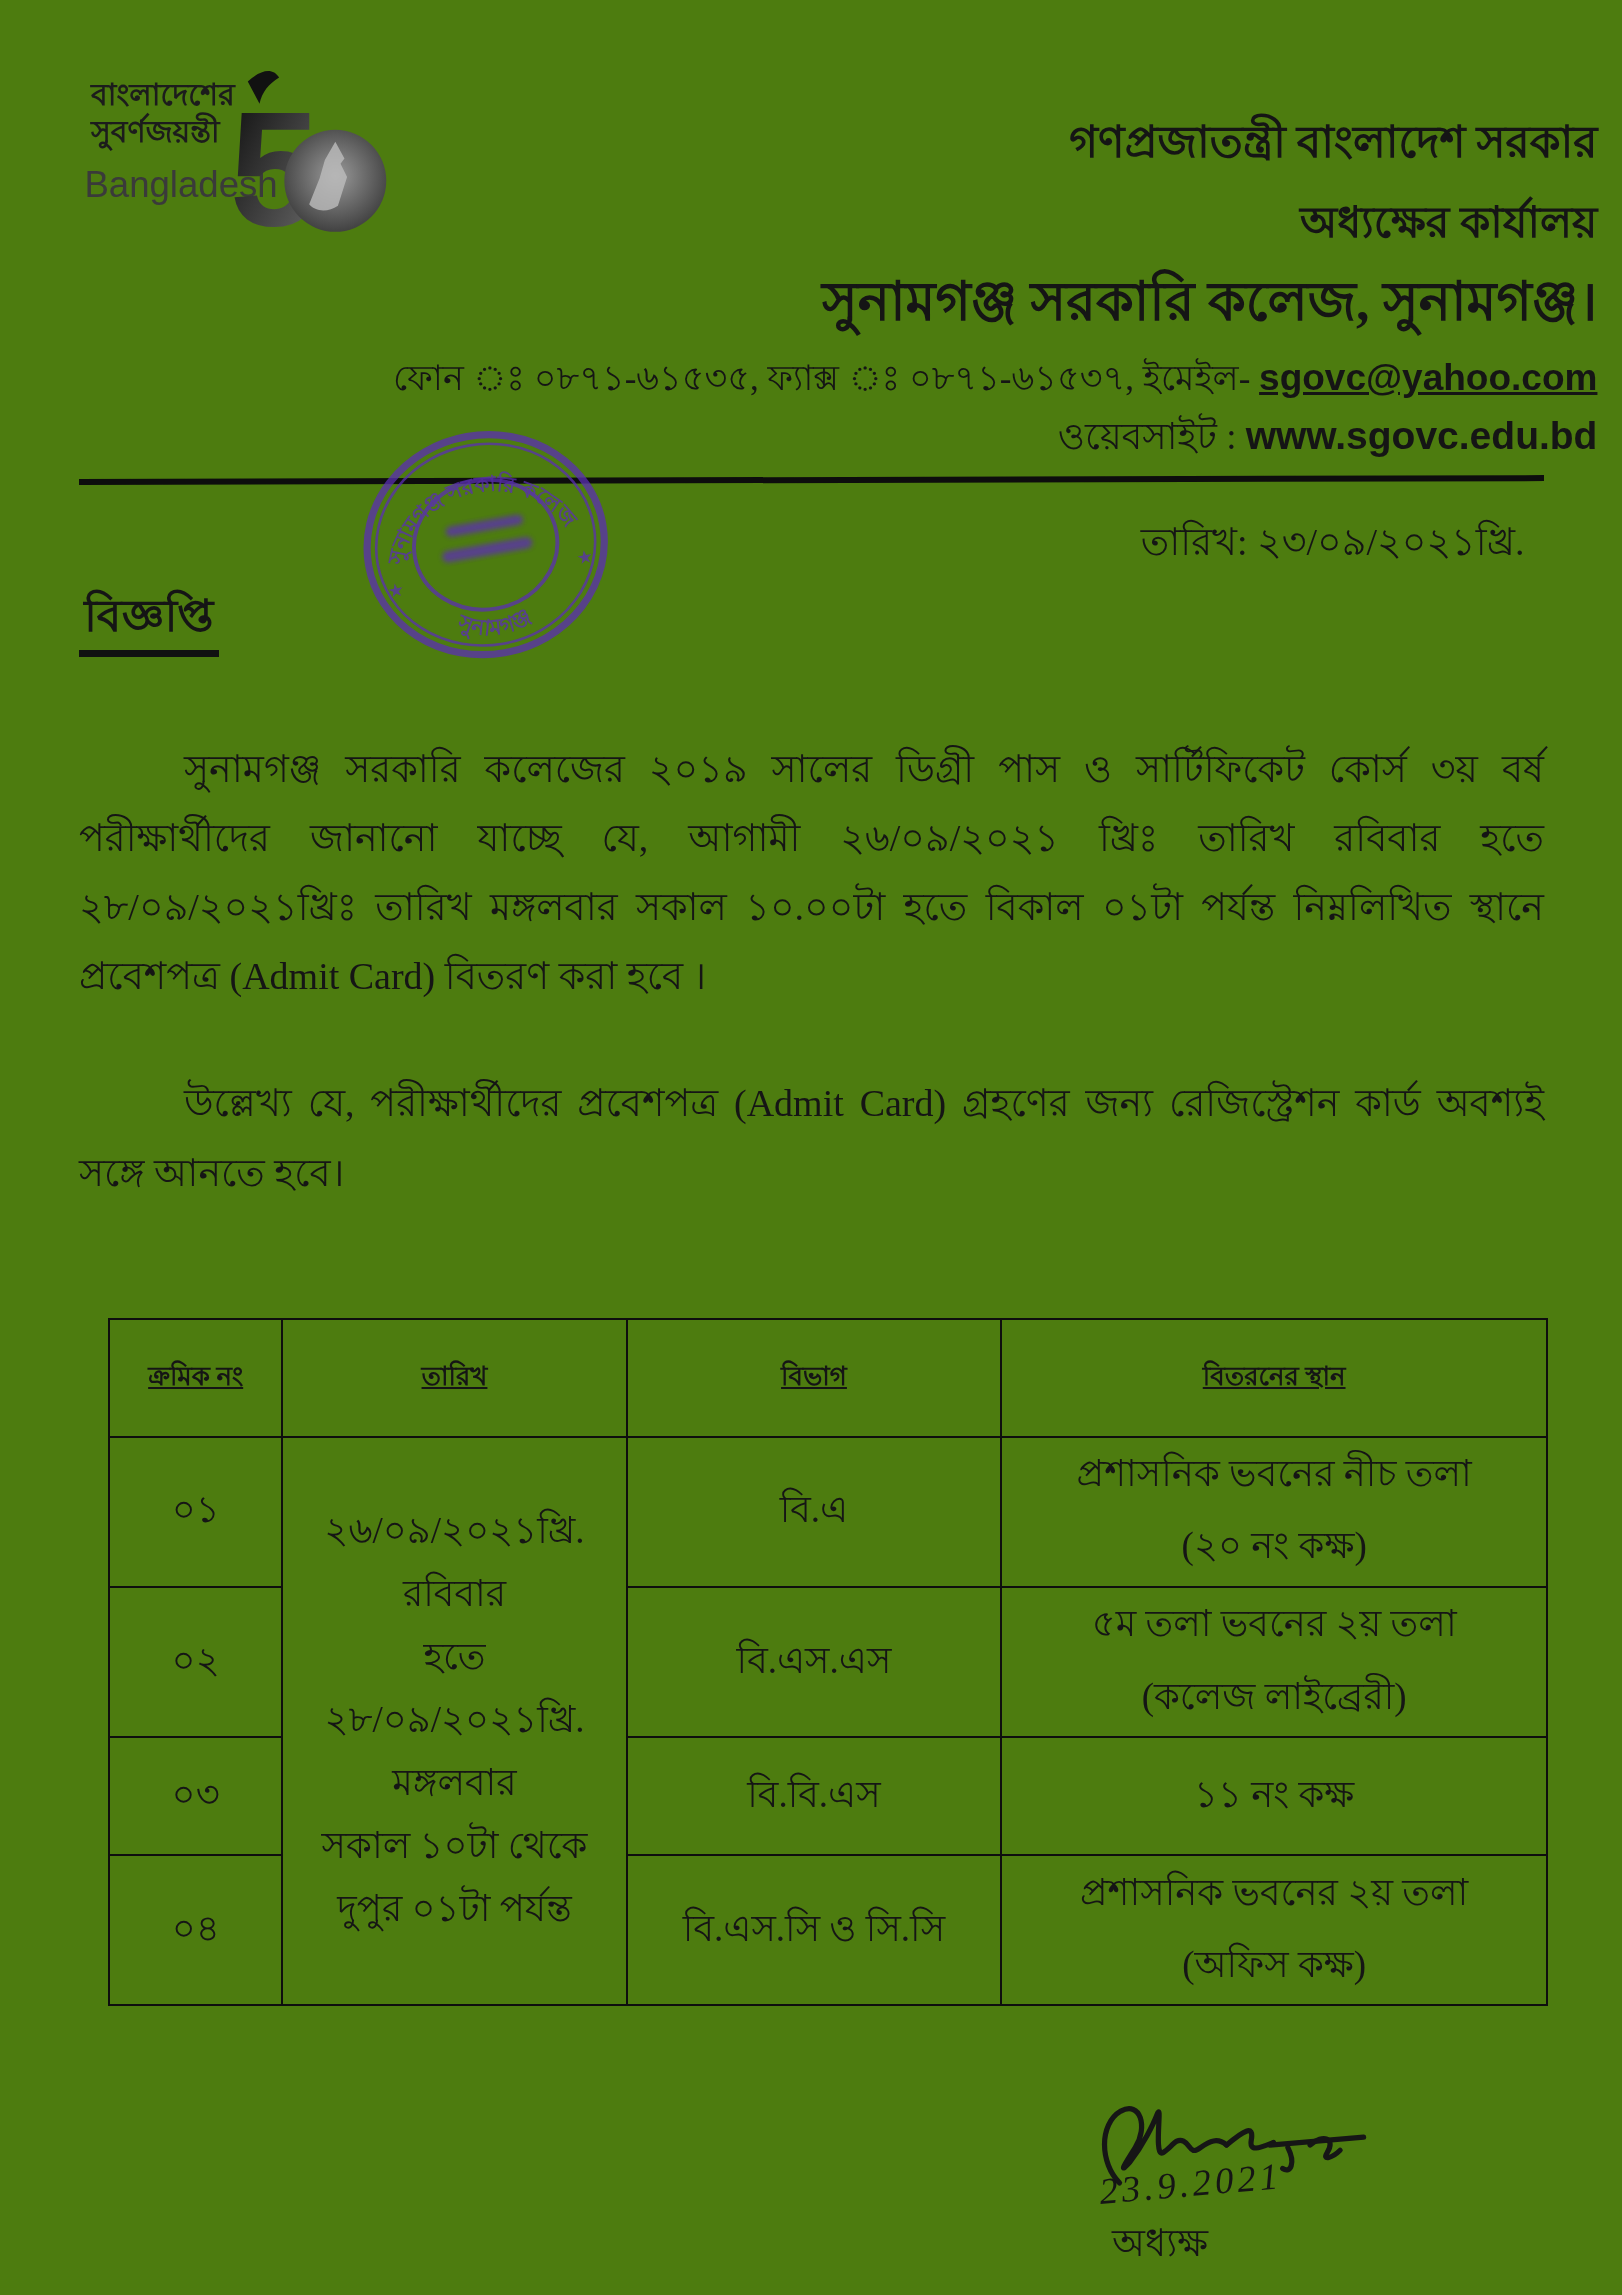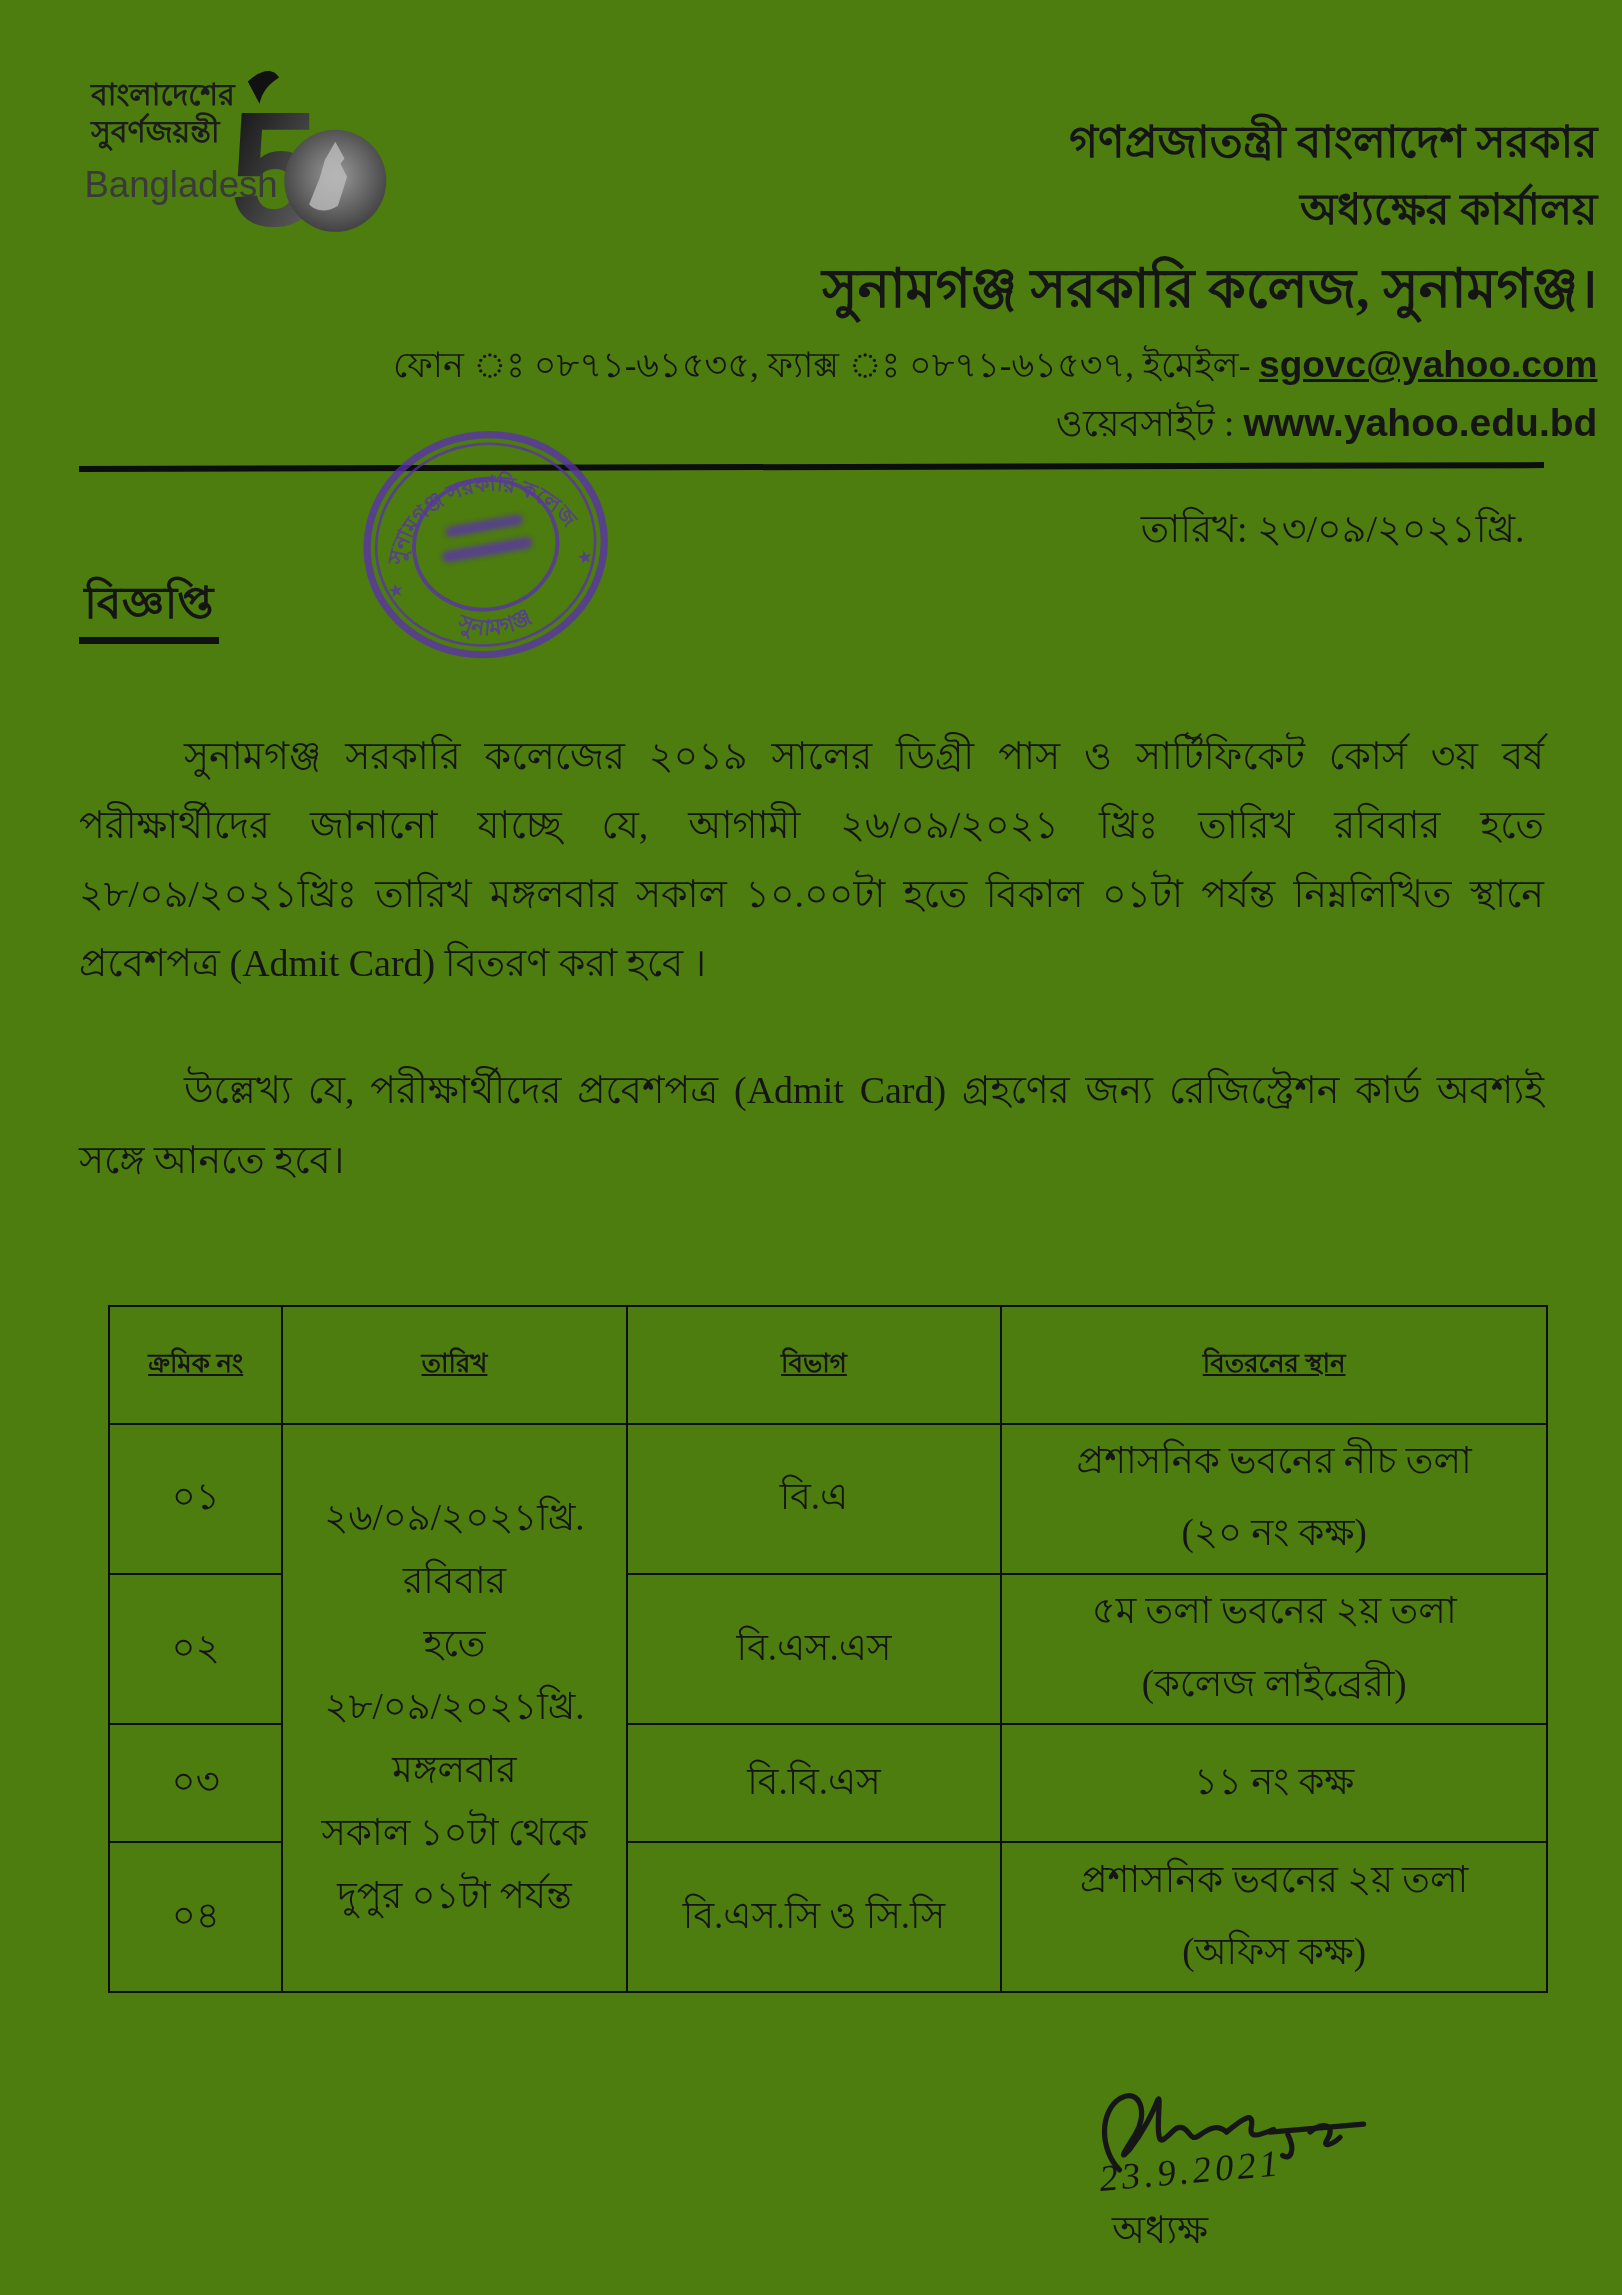--- a/index.html
+++ b/index.html
@@ -22,21 +22,21 @@
     justify-content:space-between;
   }
   .logo-left{width:314px;flex:0 0 auto;}
   .logo-right{width:288px;flex:0 0 auto;margin-top:0;}
   .head-center{
     flex:1 1 auto;
     text-align:right;
     line-height:1.0;
   }
   .head-line1{font-size:44px;font-weight:bold;margin-top:63px;}
-  .head-line2{font-size:43px;font-weight:bold;margin-top:23px;}
+  .head-line2{font-size:43px;font-weight:bold;margin-top:36px;}
   .head-line3{font-size:54px;font-weight:bold;margin-top:31px;}
   .head-contact{font-size:35px;margin-top:30px;white-space:nowrap;}
   .head-contact .email{
     font-family:"Liberation Sans", sans-serif;
     font-weight:bold;text-decoration:underline;
     font-size:37px;
   }
   .head-site{font-size:37px;margin-top:19.6px;}
   .head-site .site{
     font-family:"Liberation Sans", sans-serif;
@@ -156,21 +156,21 @@
         <circle cx="392" cy="188" r="78" fill="url(#g0c)"></circle>
         <path d="M392 128 l14 26 -6 8 10 20 -14 44 c-14 10 -34 10 -44 -2 l16 -40 8 -28 z" fill="#bdbdbd" opacity="0.8"></path>
       </svg>
     </div>
 
     <div class="head-center">
       <div class="head-line1">গণপ্রজাতন্ত্রী বাংলাদেশ সরকার</div>
       <div class="head-line2">অধ্যক্ষের কার্যালয়</div>
       <div class="head-line3">সুনামগঞ্জ সরকারি কলেজ,  সুনামগঞ্জ।</div>
       <div class="head-contact"><span>ফোন ঃ ০৮৭১-৬১৫৩৫, ফ্যাক্স ঃ ০৮৭১-৬১৫৩৭,  ইমেইল- </span><span class="email">sgovc@yahoo.com</span></div>
-      <div class="head-site"><span>ওয়েবসাইট : </span><span class="site">www.yahoo.edu.bd</span></div>
+      <div class="head-site"><span>ওয়েবসাইট : </span><span class="site">www.sgovc.edu.bd</span></div>
     </div>
 
     <div class="logo-right">
       <svg width="288" height="203" viewBox="0 0 440 310">
         <path d="M70 120 C62 52 118 18 162 24 C216 30 244 66 238 128 C236 168 224 196 204 214 L110 214 C84 186 74 160 70 120 Z" fill="#181818"></path>
         <ellipse cx="155" cy="138" rx="64" ry="74" fill="#f6f6f4"></ellipse>
         <circle cx="128" cy="128" r="23" fill="none" stroke="#141414" stroke-width="7"></circle>
         <circle cx="182" cy="128" r="23" fill="none" stroke="#141414" stroke-width="7"></circle>
         <line x1="151" y1="126" x2="159" y2="126" stroke="#141414" stroke-width="7"></line>
         <path d="M128 176 q27 20 56 0 q-8 18 -28 18 q-20 0 -28 -18Z" fill="#1b1b1b"></path>

